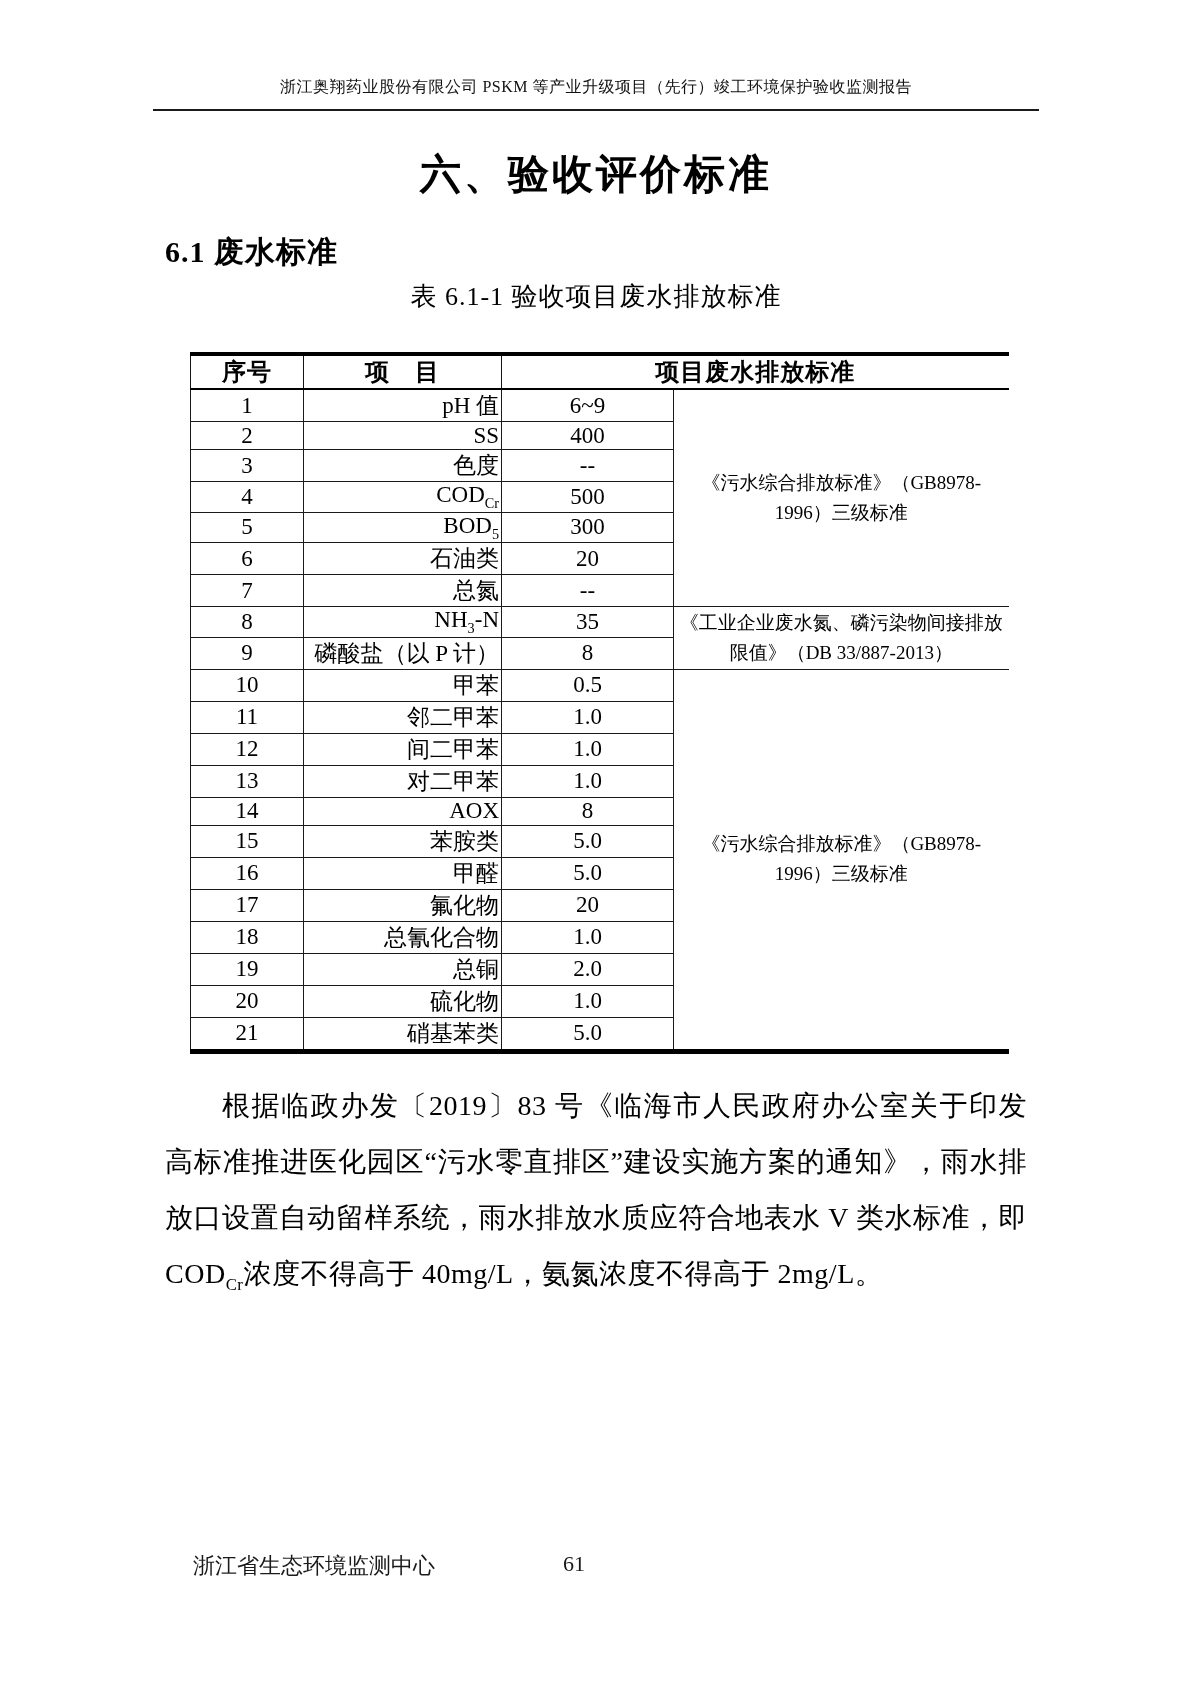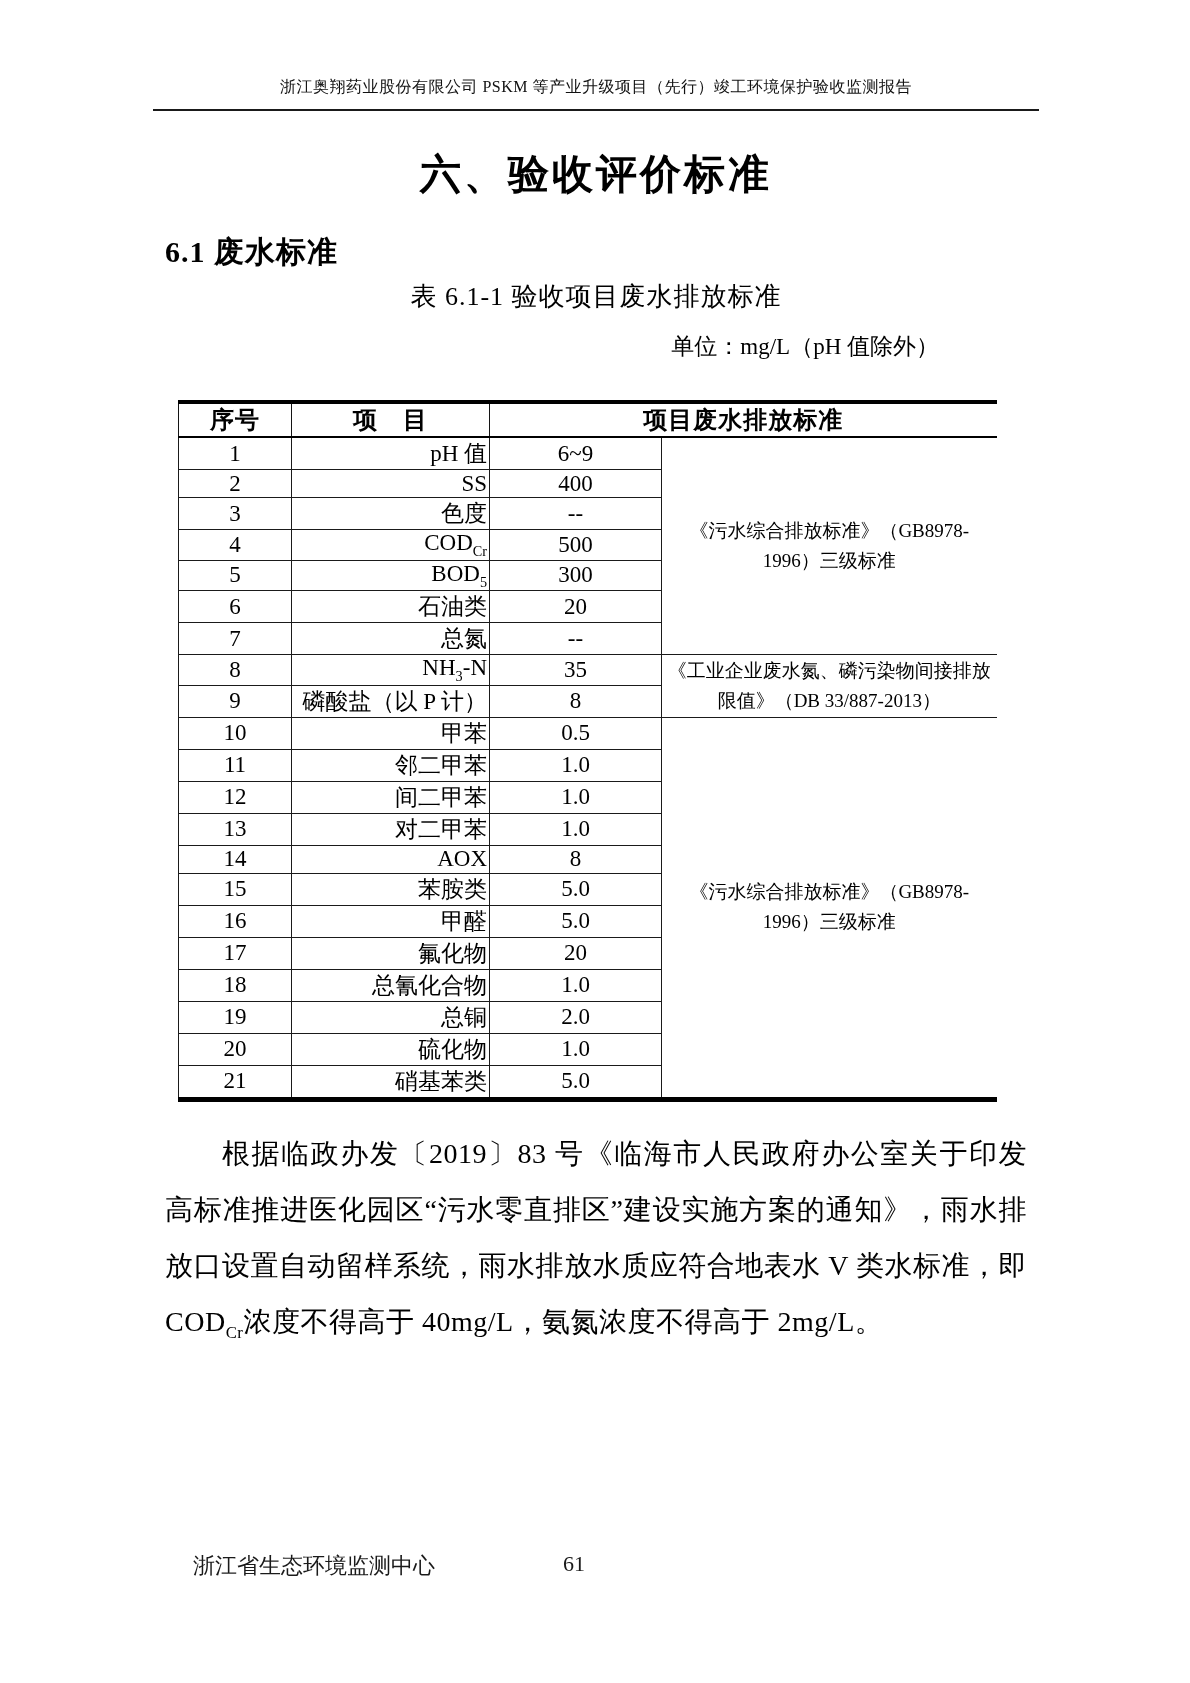--- a/index.html
+++ b/index.html
@@ -63,21 +63,21 @@
   }
   .unit-note {
     margin-top: 17px;
     text-align: right;
     padding-right: 88px;
     font-size: 23px;
   }
 
   table.wtable {
     margin-top: 38px;
-    margin-left: 13px;
+    margin-left: 25px;
     width: 818px;
     border-collapse: collapse;
     table-layout: fixed;
     border-top: 4px solid #000;
     border-bottom: 5px solid #000;
   }
   .wtable col.c-no   { width: 113px; }
   .wtable col.c-item { width: 198px; }
   .wtable col.c-val  { width: 172px; }
   .wtable col.c-std  { width: 335px; }
@@ -126,21 +126,20 @@
 <div class="page">
   <div class="content">
     <div class="doc-header">浙江奥翔药业股份有限公司 PSKM 等产业升级项目（先行）竣工环境保护验收监测报告</div>
     <div class="header-rule"></div>
 
     <h1 class="doc-title">六、验收评价标准</h1>
     <h2 class="section-heading">6.1 废水标准</h2>
 
 
     <div class="table-caption">表 6.1-1 验收项目废水排放标准</div>
-    <div class="unit-note">单位：mg/L（pH 值除外）</div>
 
     <table class="wtable">
       <colgroup>
         <col class="c-no">
           <col class="c-item">
           <col class="c-val">
           <col class="c-std">
       </colgroup>
       <thead>
         <tr>

